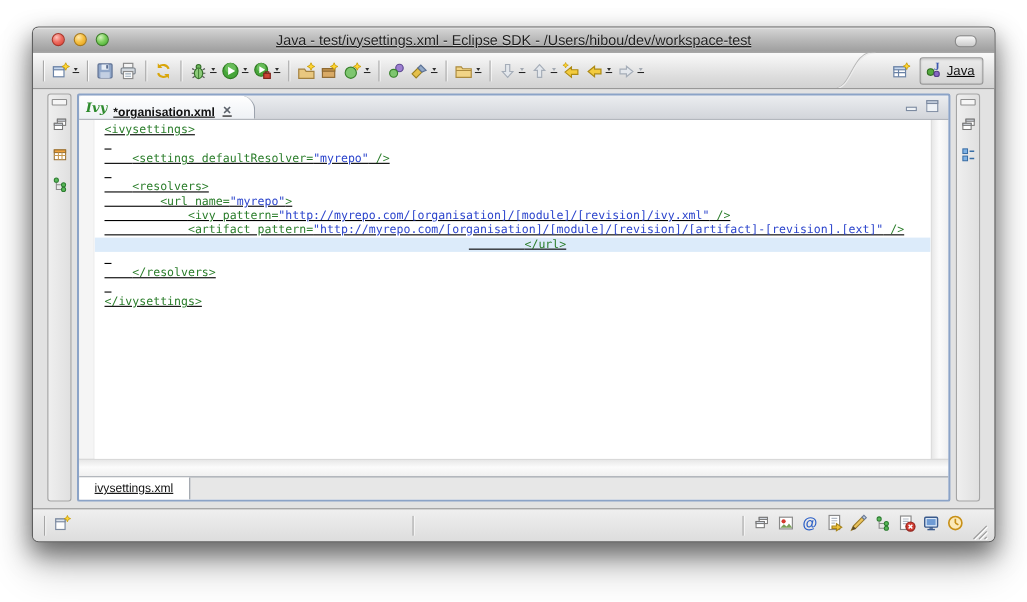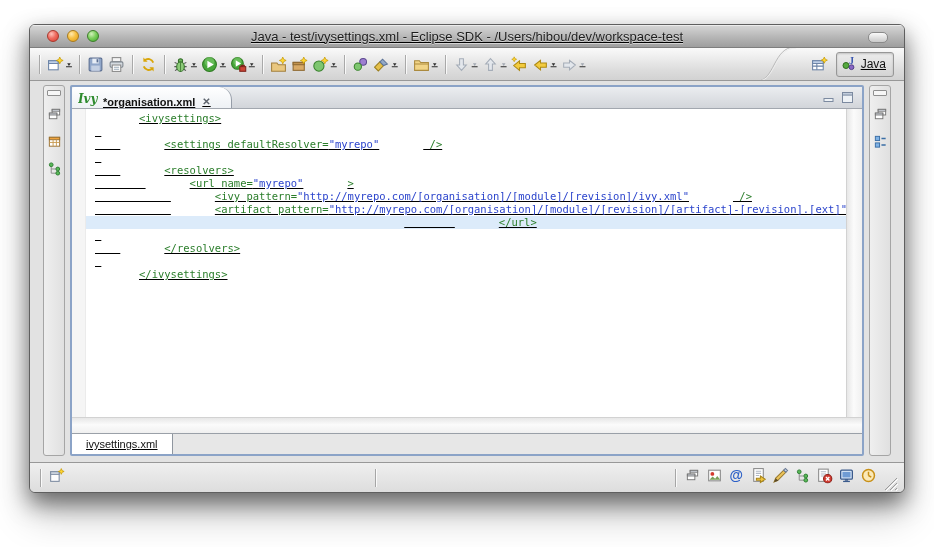--- a/index.html
+++ b/index.html
@@ -75,21 +75,21 @@
   .stack-btns{margin-left:auto;display:flex;align-items:center;gap:7px;padding-right:8px;}
   .editor-body{flex:1 1 auto;display:flex;min-height:0;}
   .ruler{flex:0 0 13px;background:#f5f5f5;border-right:1px solid #ebebeb;}
   .code-area{
     flex:1 1 auto;overflow:hidden;padding:3px 0 0 9px;background:#fff;
     font-family:"DejaVu Sans Mono",monospace;font-size:10.5px;line-height:13px;
     white-space:pre;color:#333;position:relative;
   }
   .code-line{height:13px;}
   .code-line.hl{background:var(--hl,#dcebfa);margin-left:-9px;padding-left:9px;text-align:center;}
-  .code-line .tag{color:var(--green,#2a7d2a);margin-left:44px;}
+  .code-line .tag{color:var(--green,#2a7d2a);}
   .code-line .value{color:var(--blue,#2b44cc);}
   .vscroll{flex:0 0 15px;border-left:1px solid #d2d2d2;background:linear-gradient(90deg,#e7e7e7,#fbfbfb 45%,#f0f0f0);}
   .hscroll{height:15px;flex:0 0 15px;border-top:1px solid #d2d2d2;background:linear-gradient(#e7e7e7,#fbfbfb 45%,#f0f0f0);}
   .bottom-tabs{
     height:20px;flex:0 0 20px;background:#e7e7e7;border-top:1px solid #9aa0a8;
     display:flex;align-items:stretch;
   }
   .bottom-tab{
     display:flex;align-items:center;padding:0 14px;background:#fff;
     border-right:1px solid #8f969f;font-size:11px;color:#111;text-align:center;

